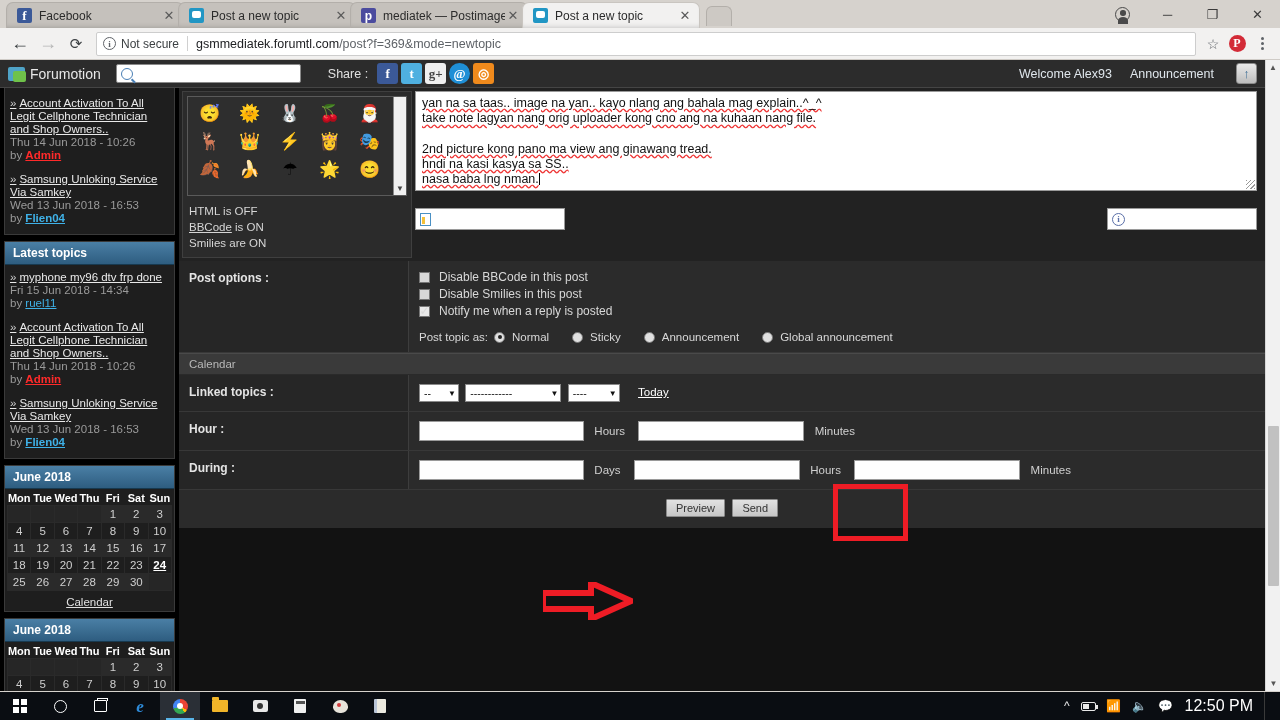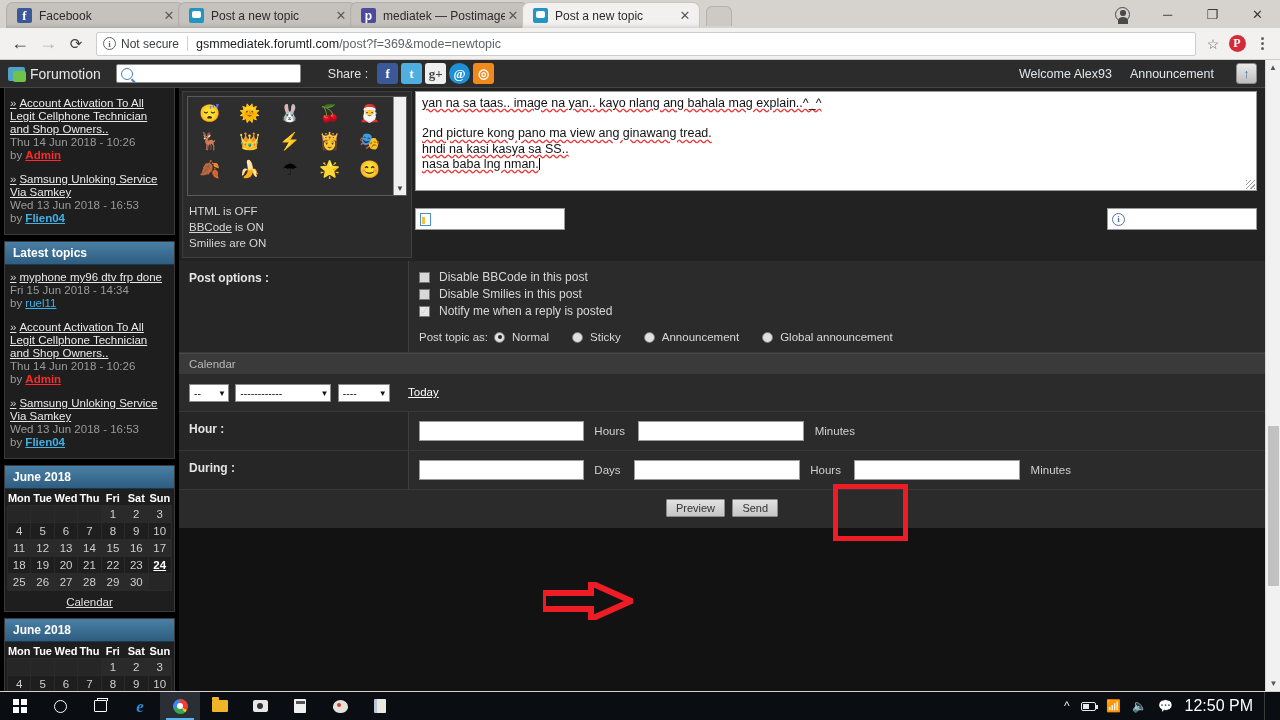--- a/index.html
+++ b/index.html
@@ -562,20 +562,21 @@
               <div class="bbinfo">
                 <div>HTML is OFF</div>
                 <div><a>BBCode</a><span> is ON</span></div>
                 <div>Smilies are ON</div>
               </div>
             </div>
 
             <div class="textcol">
               <div class="textarea">
                 <div><span class="sq">yan na sa taas.. image na yan.. kayo nlang ang bahala mag explain..^_^</span></div>
+                <div><span class="sq">take note lagyan nang orig uploader kong cno ang na kuhaan nang file.</span></div>
                 <div style="height:15px;"></div>
                 <div><span class="sq">2nd picture kong pano ma view ang ginawang tread.</span></div>
                 <div><span class="sq">hndi na kasi kasya sa SS..</span></div>
                 <div><span class="sq">nasa baba lng nman.</span><span class="caret"></span></div>
                 <div class="resizer"></div>
               </div>
               <div class="subrow">
                 <div class="minibox">
                     <span class="ic-table"></span>
                   </div>
@@ -610,20 +611,21 @@
                 <span class="rad"></span>
                 <span class="ritem">Announcement</span>
                 <span class="rad"></span>
                 <span class="ritem">Global announcement</span>
               </div>
             </div>
           </div>
 
           <div class="sechd">Calendar</div>
           <div class="frow">
+            <div class="flabel">Linked topics :</div>
             <div class="fval">
               <span class="sel" style="width:40px;">
                   <span class="cap">--</span>
                   <span class="cv">▼</span>
                 </span>
               <span class="sel" style="width:96px;">
                   <span class="cap">------------</span>
                   <span class="cv">▼</span>
                 </span>
               <span class="sel" style="width:52px;">

